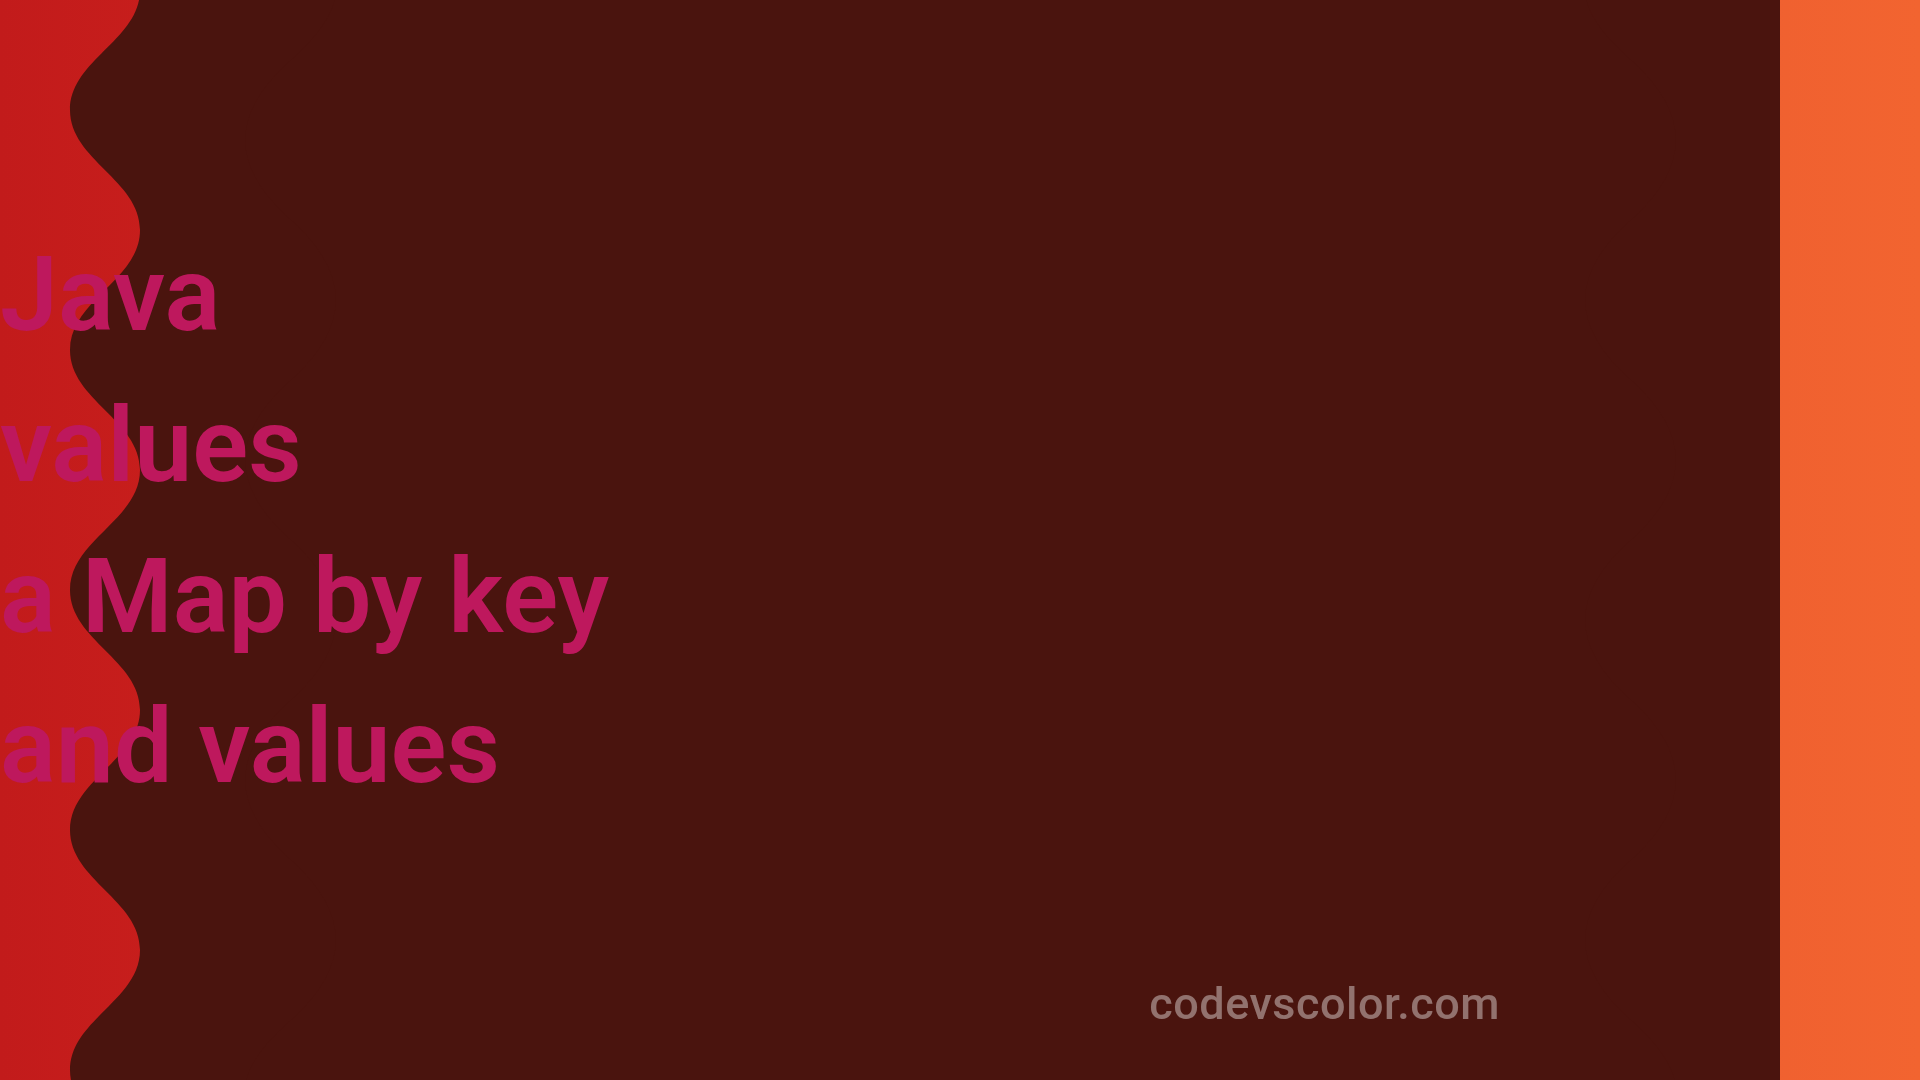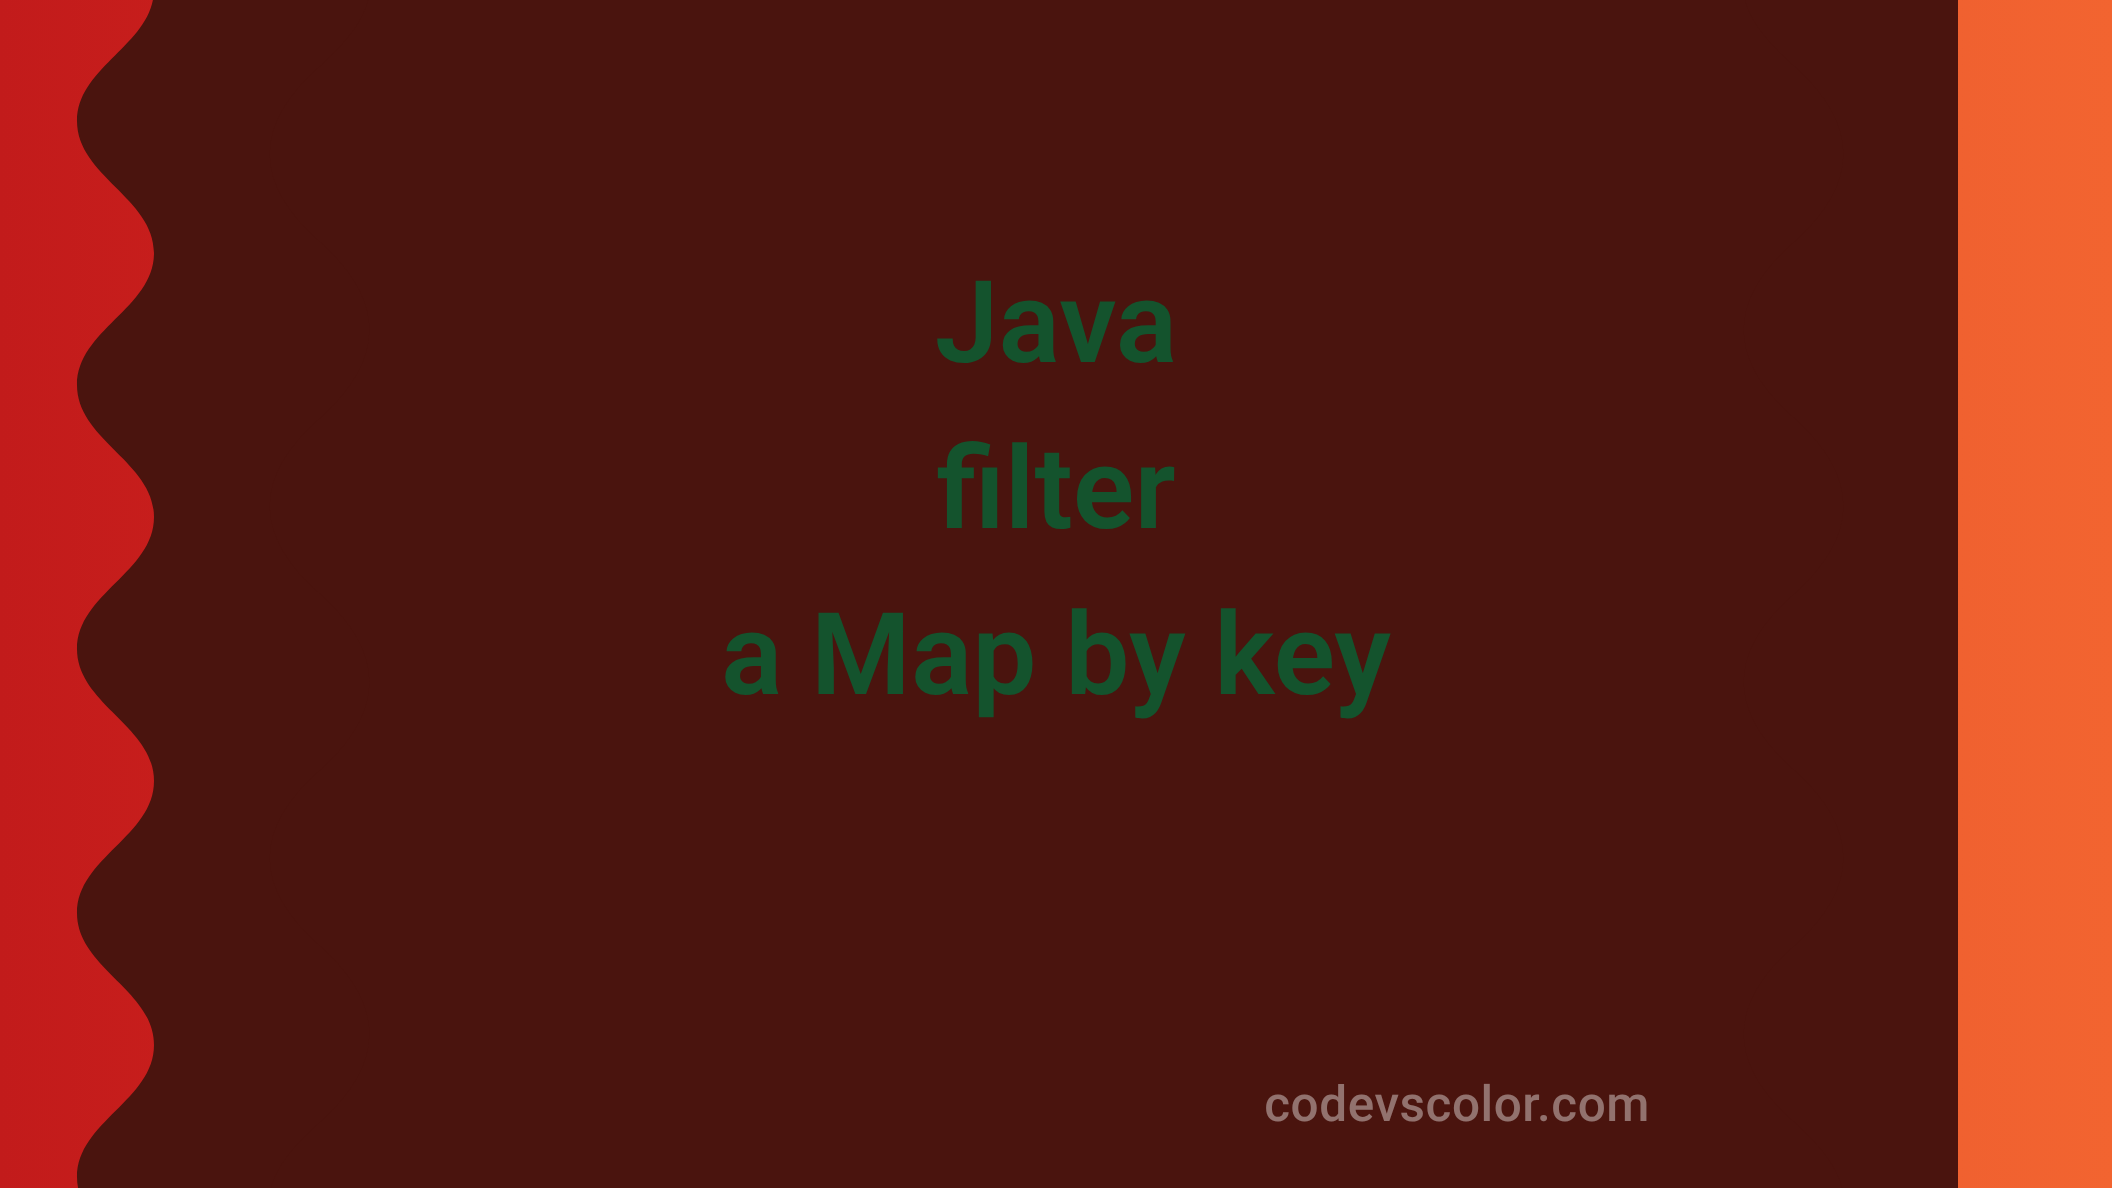--- a/index.html
+++ b/index.html
@@ -40,22 +40,22 @@
     .blob svg.right {
       right: -150px;
       width: 300px;
     }
     .content {
       position: absolute;
       z-index: 2;
       top: 220px;
       left: 0;
       right: 0;
-      text-align: center;
-      color: #14532d;
+      text-align: left;
+      color: #be185d;
       font-weight: 600;
       font-size: 104px;
       line-height: 1.45;
     }
     .watermark {
       position: absolute;
       z-index: 2;
       bottom: 50px;
       right: 420px;
       color: rgba(255,255,255,0.4);
@@ -105,17 +105,18 @@
       Q60,680 151,600
       Q240,520 151,440
       Q60,360 151,280
       Q240,200 151,120
       Q60,40 151,0 Z" fill="#4a140e"></path>
   </svg>
 </div>
 
 <div class="content">
   <div>Java</div>
-  <div>filter</div>
+  <div>values</div>
   <div>a Map by key</div>
+  <div>and values</div>
 </div>
 
 <div class="watermark">codevscolor.com</div>
 
 </body></html>

